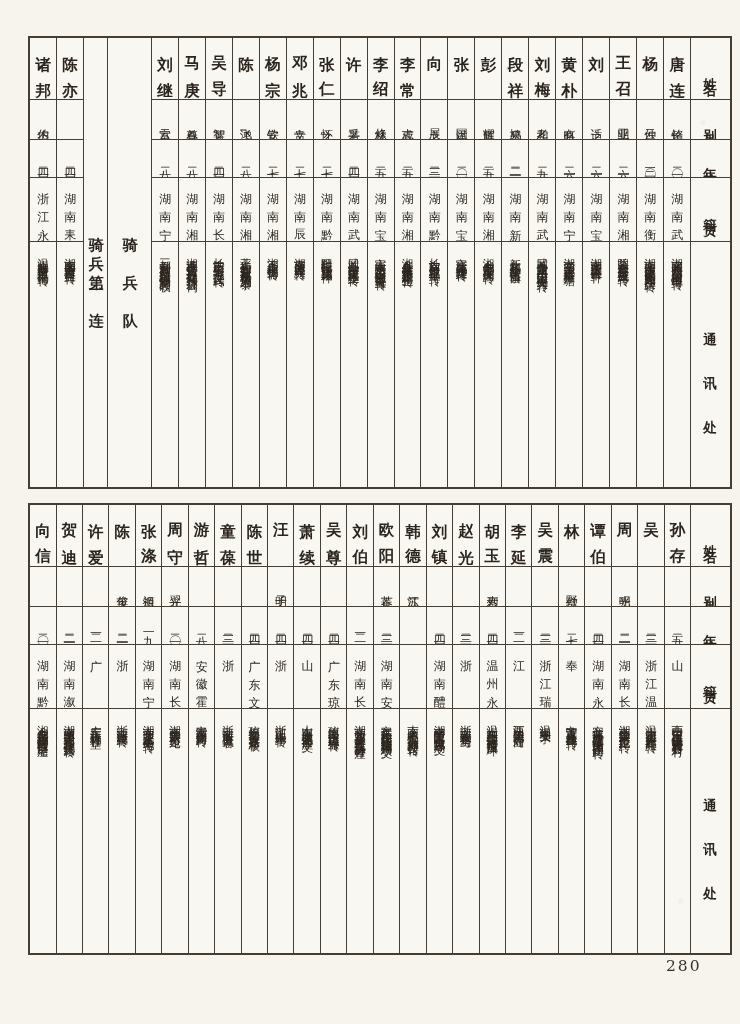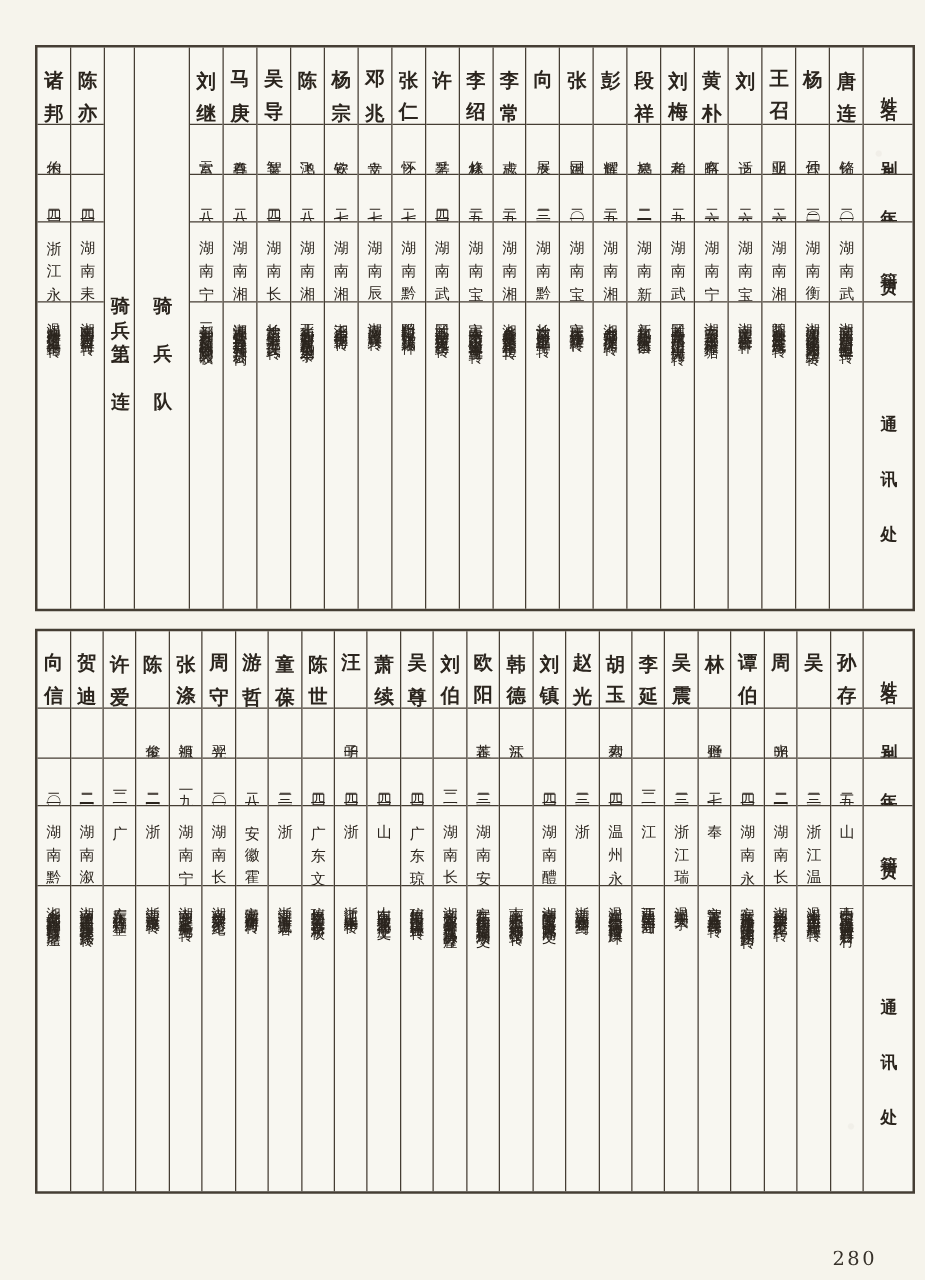--- a/index.html
+++ b/index.html
@@ -44,21 +44,20 @@
   .addr-v{font-size:11.5px;letter-spacing:1.5px;max-height:100%}
   .hl{font-size:13.5px;font-weight:700;letter-spacing:6px;padding-top:6px}
   .hl.contact-label{letter-spacing:44px;padding-top:44px}
   .sec-v{font-size:15px;font-weight:700}
   .wide .sec-v{letter-spacing:38px;padding-top:38px}
   .narrow .sec-v{letter-spacing:19px;padding-top:19px}
   .page-number{
     position:absolute;left:666px;top:957px;
     font-size:15.5px;letter-spacing:2px;color:#37312a;
     font-family:"DejaVu Serif","Liberation Serif",serif;
-    margin-top:41px;
   }
 </style>
 </head>
 <body>
 
 <div class="sheet">
   <div class="table" id="table-top">
       <div class="col header-col">
         <div class="cell name">
           <span class="v hl">姓名</span>

